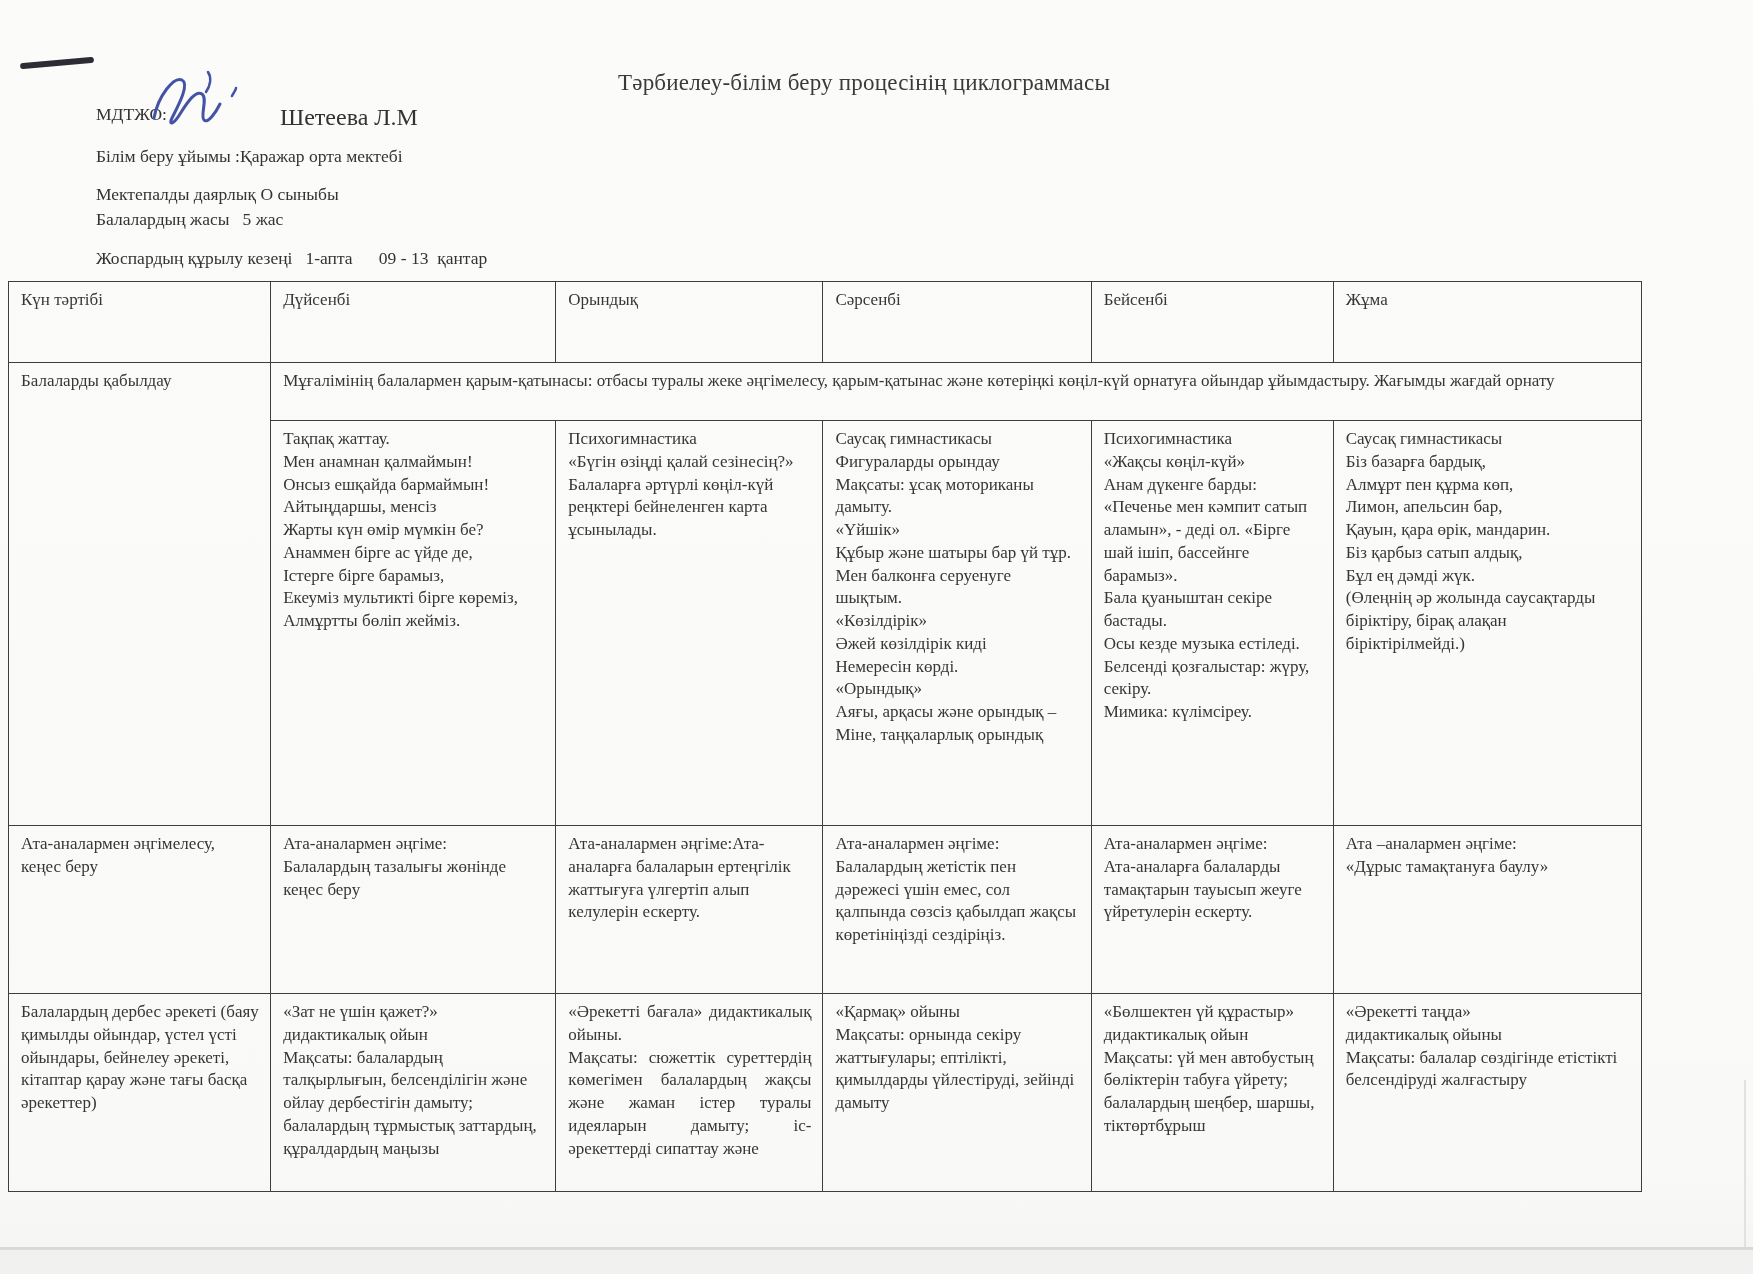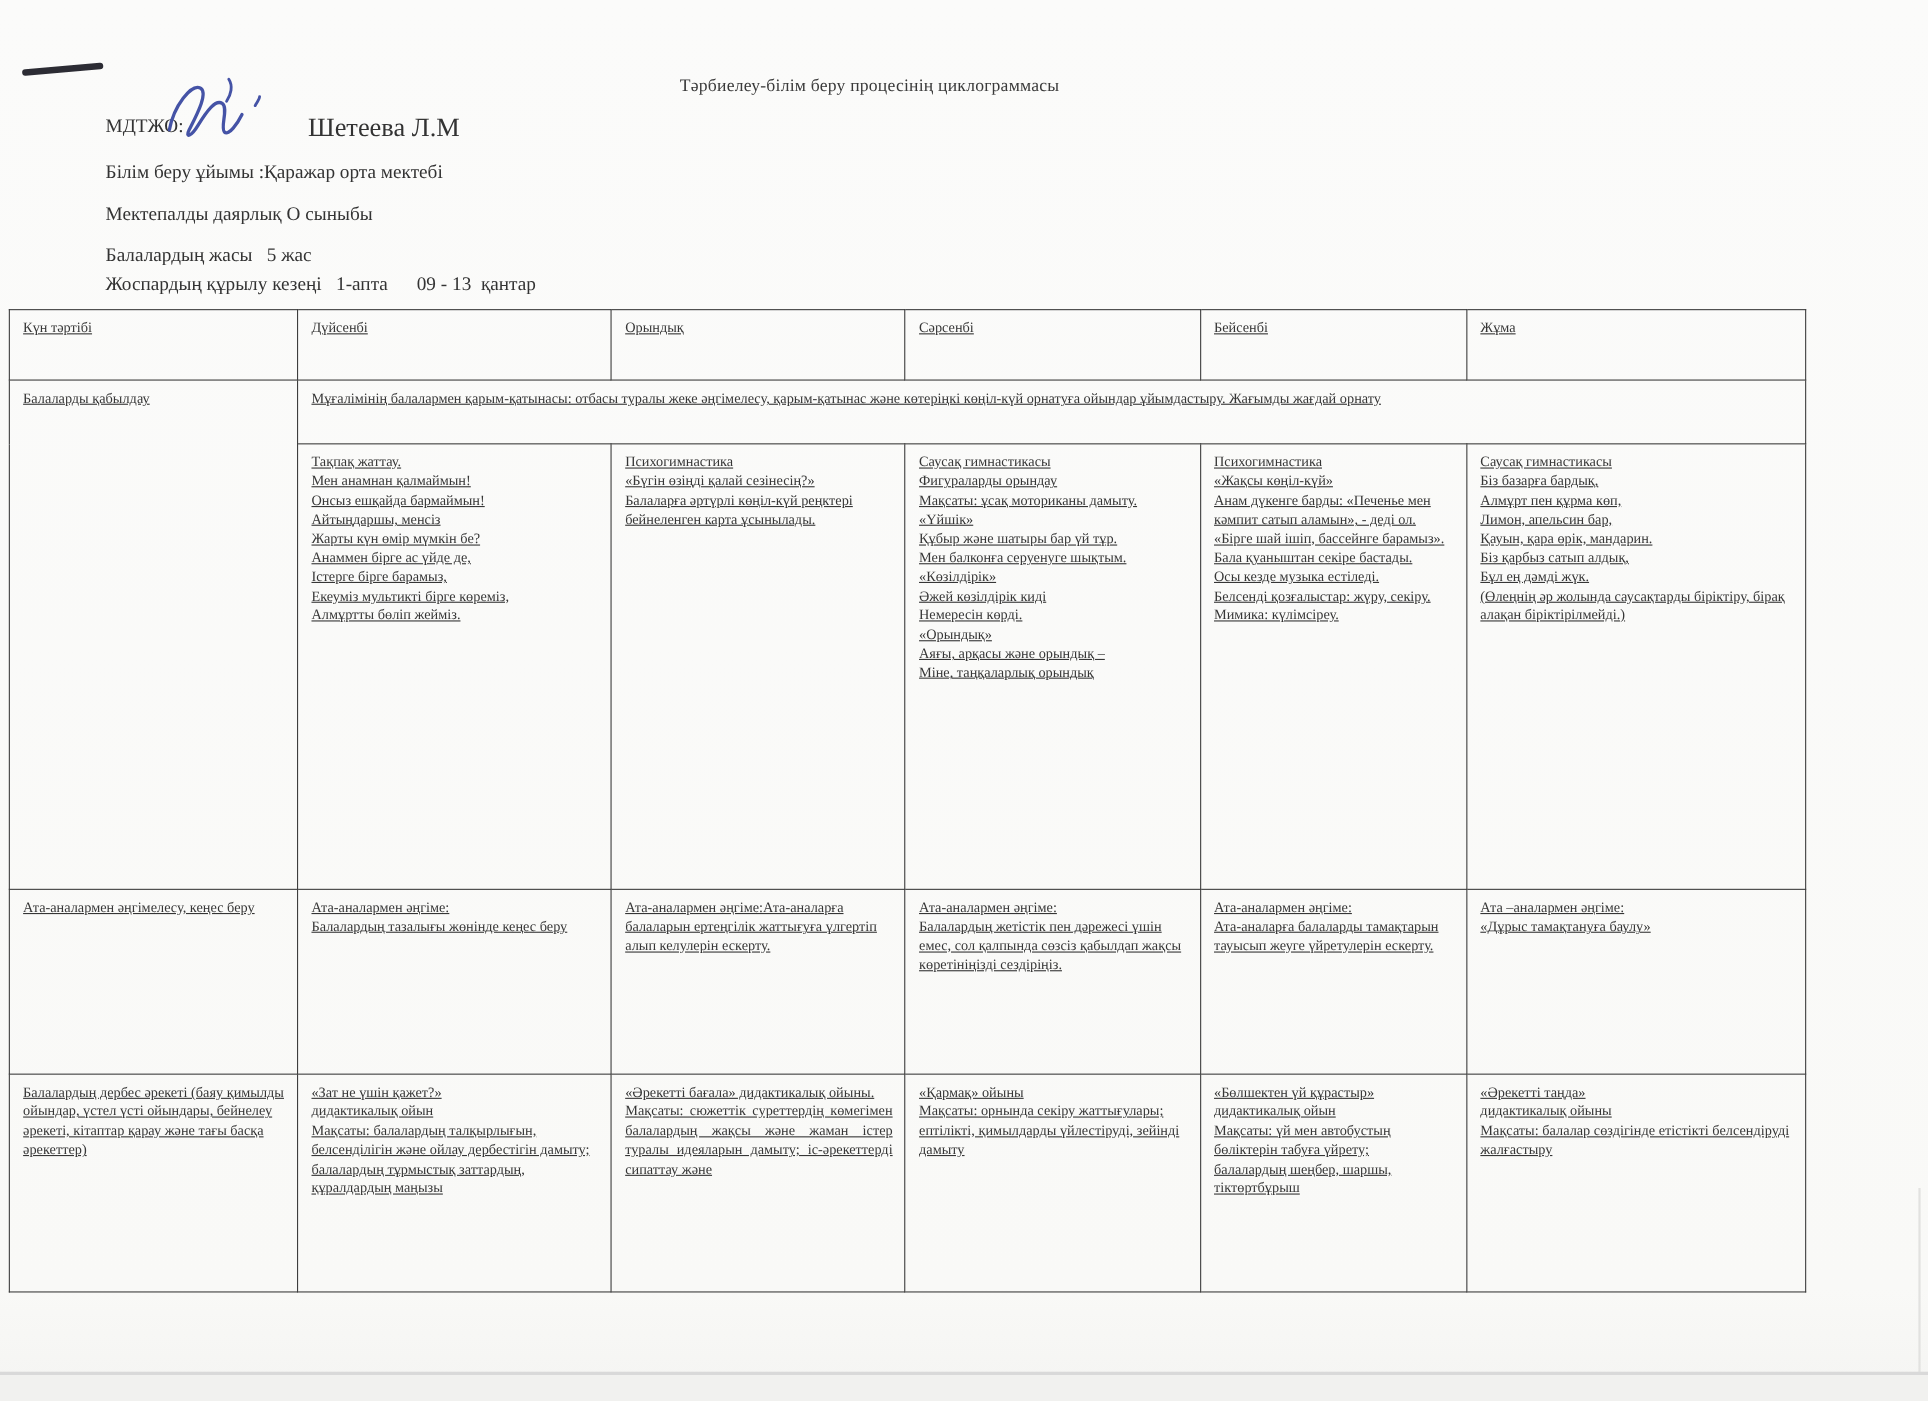--- a/index.html
+++ b/index.html
@@ -6,41 +6,41 @@
   .doc{
     position:relative;
     width:1753px;height:1274px;
     background:linear-gradient(180deg,#fbfbfa 0%, #f9f9f7 92%, #f4f4f2 100%);
     font-family:"Liberation Serif","DejaVu Serif",serif;
     color:#2e2e2e;
     overflow:hidden;
   }
   .title{
     position:absolute;left:618px;top:70px;
-    font-size:16px;letter-spacing:.2px;color:#3a3a3a;
+    font-size:23px;letter-spacing:.2px;color:#3a3a3a;
   }
   .hline{
     position:absolute;left:75px;
     font-size:17.5px;color:#333;white-space:pre-wrap;margin-left:21px;
   }
   .teacher-name{position:absolute;left:280px;top:104px;font-size:24px;color:#333;}
   .pen-mark{
     position:absolute;left:20px;top:60px;width:74px;height:6px;
     background:#2c2c34;border-radius:3px;transform:rotate(-5deg);
   }
   .signature{position:absolute;left:148px;top:68px;}
   table.cyclo{
     position:absolute;left:8px;top:281px;
     border-collapse:collapse;table-layout:fixed;width:1634px;
   }
   table.cyclo td{
     border:1.6px solid #3e3e3e;
     vertical-align:top;
-    padding:7px 11px 6px 12px;
-    font-size:13px;line-height:1.34;color:#363636;text-decoration:underline;
+    padding:7px 11px 23px 12px;
+    font-size:17px;line-height:1.34;color:#363636;
   }
   td.hdr{height:50px;font-size:17.5px;}
   .cell{white-space:pre-line;}
   .padtop{padding-top:52px;}
   .justify{text-align:justify;}
   .span-cell{white-space:pre-line;padding-left:18px;}
   .paper-edge{
     position:absolute;left:0;top:1247px;width:1753px;height:2.5px;
     background:#d9d9d9;
   }
@@ -67,21 +67,21 @@
   <svg class="signature" width="110" height="70" viewBox="0 0 110 70">
     <path d="M6 50 C10 28, 26 8, 34 12 C42 16, 30 38, 24 50 C20 58, 26 56, 32 46 C40 33, 48 22, 54 26 C60 30, 52 48, 56 52 C60 56, 68 44, 72 36" stroke="#4553a6" stroke-width="3" fill="none" stroke-linecap="round"></path>
     <path d="M60 4 C64 10, 62 18, 58 24" stroke="#4553a6" stroke-width="2.6" fill="none" stroke-linecap="round"></path>
     <path d="M84 28 C86 24, 88 22, 88 20" stroke="#4553a6" stroke-width="2.6" fill="none" stroke-linecap="round"></path>
   </svg>
 
   <div class="teacher-name">Шетеева Л.М</div>
 
   <div class="hline" style="top:146px;">Білім беру ұйымы :Қаражар орта мектебі</div>
   <div class="hline" style="top:184px;">Мектепалды даярлық О сыныбы</div>
-  <div class="hline" style="top:221px;">Балалардың жасы   5 жас</div>
+  <div class="hline" style="top:209px;">Балалардың жасы   5 жас</div>
   <div class="hline" style="top:248px;">Жоспардың құрылу кезеңі   1-апта      09 - 13  қантар</div>
 
   <table class="cyclo">
     <colgroup>
       <col style="width:262px">
         <col style="width:285px">
         <col style="width:267px">
       <col style="width:268px">
         <col style="width:242px">
         <col style="width:308px">

